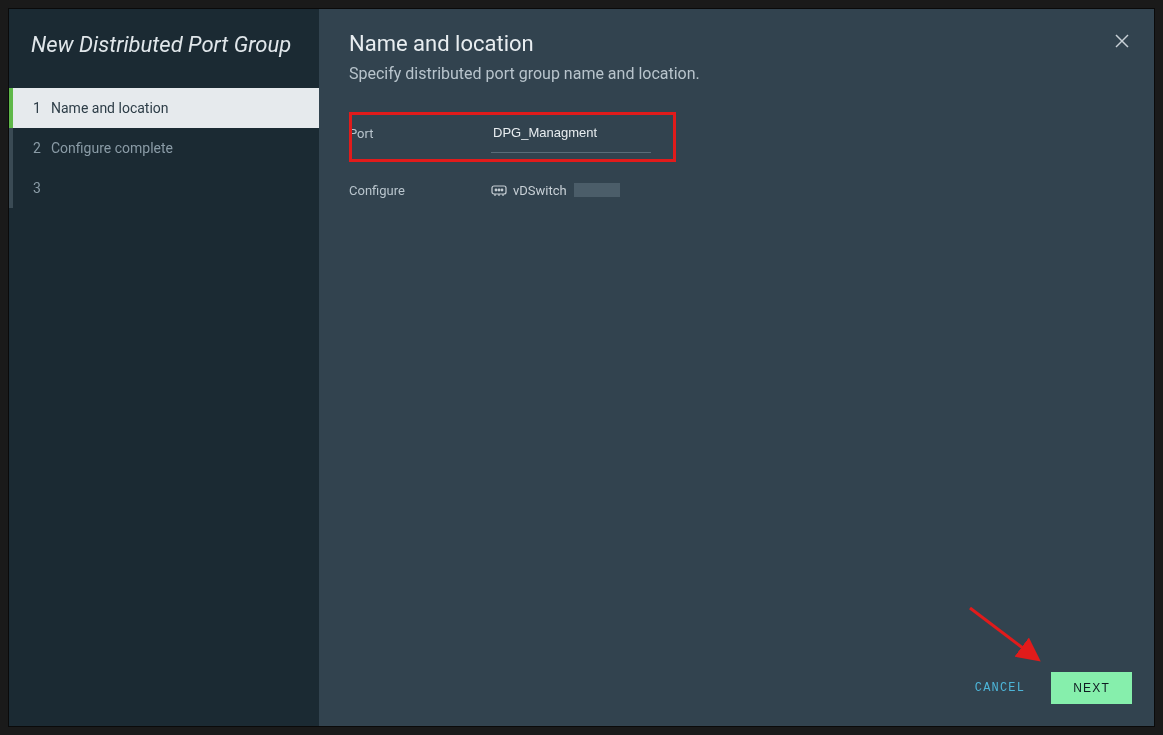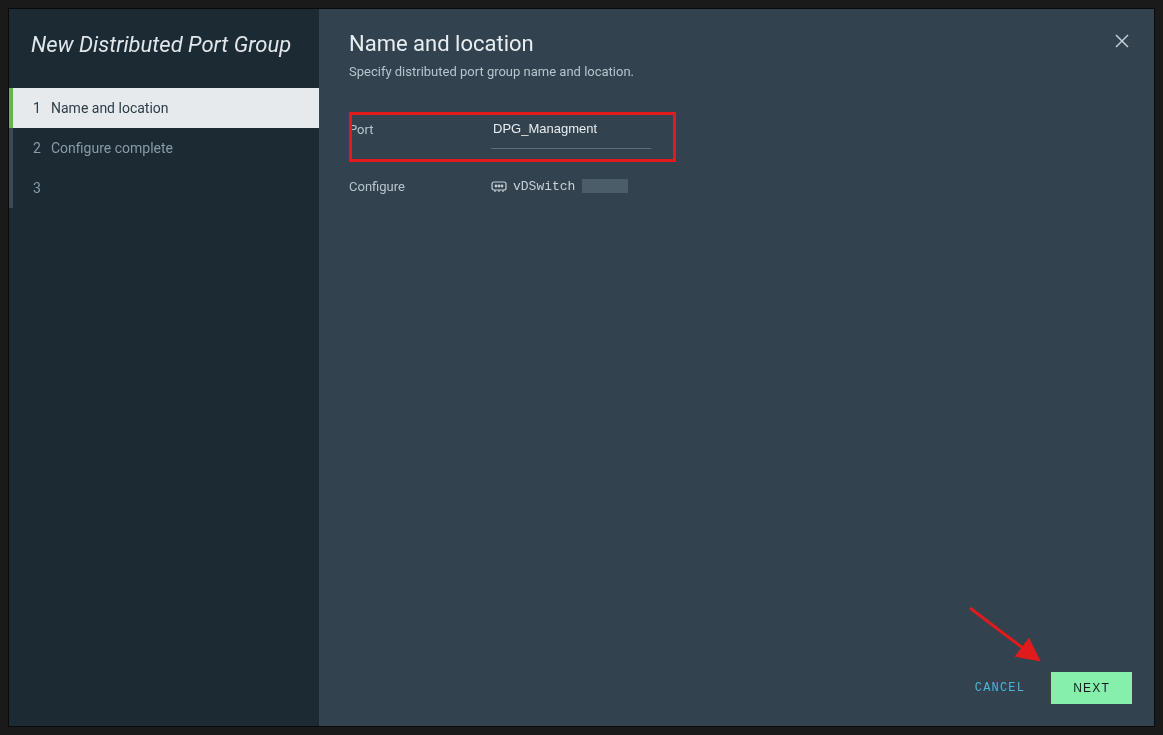--- a/index.html
+++ b/index.html
@@ -90,21 +90,21 @@
 
     .main-title {
       color: #e8edf0;
       font-size: 22px;
       font-weight: 400;
       margin-bottom: 8px;
     }
 
     .main-subtitle {
       color: #b8c4cc;
-      font-size: 13px;
+      font-size: 16px;
     }
 
     .close-btn {
       position: absolute;
       top: 22px;
       right: 22px;
       width: 20px;
       height: 20px;
       cursor: pointer;
       color: #c8d0d6;
@@ -161,21 +161,20 @@
       height: 50px;
       pointer-events: none;
       z-index: 10;
     }
 
     .location-value {
       display: flex;
       color: #c8d0d6;
       font-size: 13px;
       gap: 6px;
-      font-family: Liberation Mono, monospace;
     }
 
     .switch-icon {
       width: 16px;
       height: 14px;
       display: inline-flex;
       align-items: center;
       justify-content: center;
     }
 

